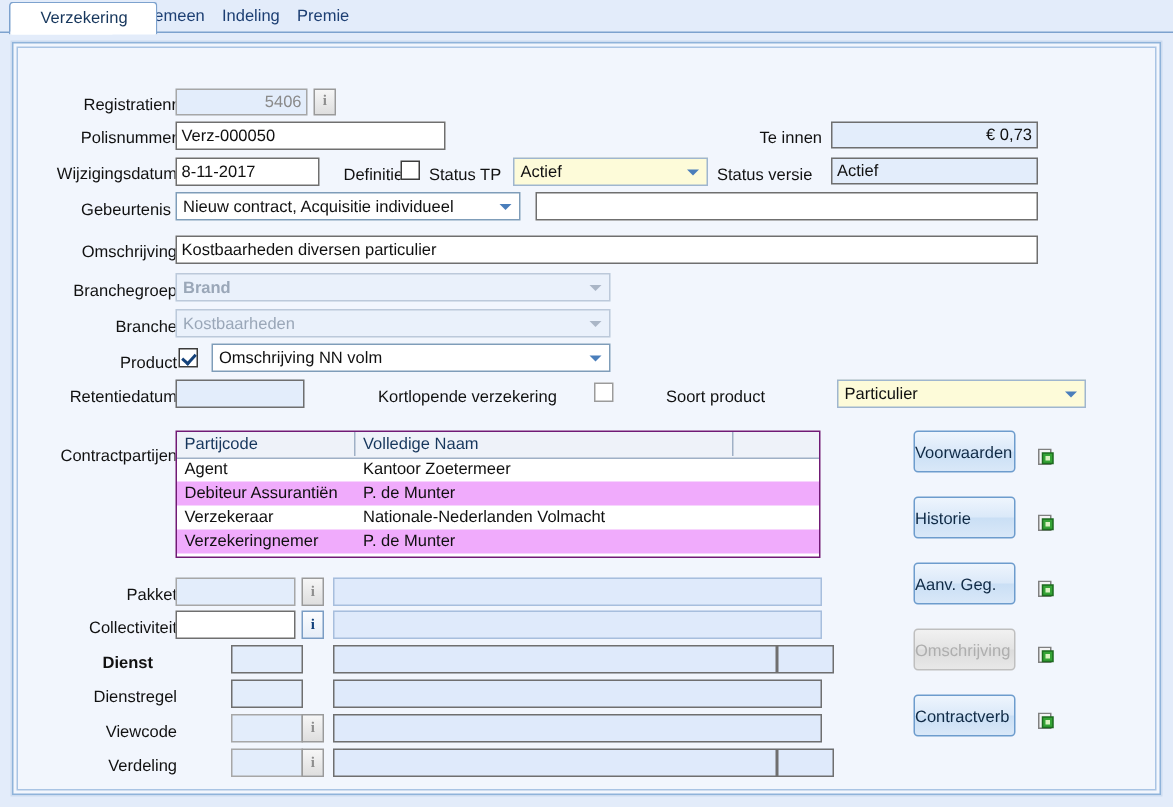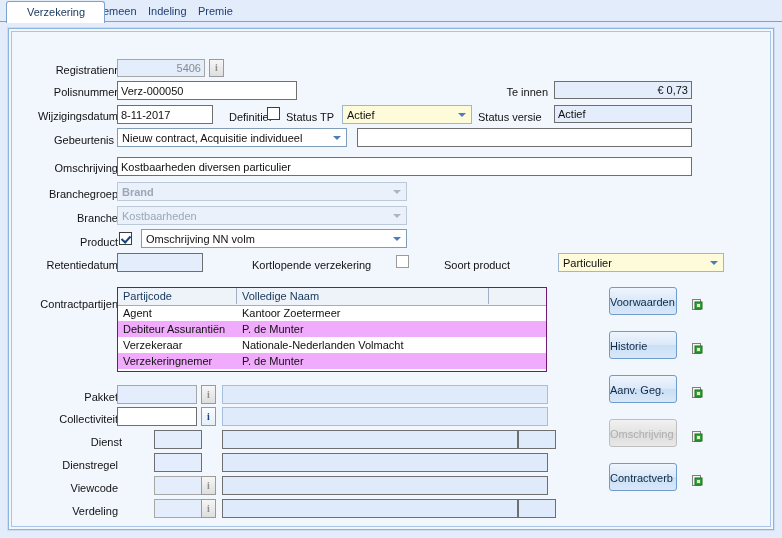--- a/index.html
+++ b/index.html
@@ -230,21 +230,21 @@
   <div class="lbl" style="left:20px;top:358px;width:86px;">Pakket</div>
   <div class="fld ro" style="left:105px;top:353px;width:80px;height:19px;"></div>
   <div class="ibtn" style="left:189px;top:353px;height:19px;line-height:17px;">i</div>
   <div class="fld blueflat" style="left:210px;top:353px;width:326px;height:19px;"></div>
 
   <div class="lbl" style="left:14px;top:380px;width:92px;">Collectiviteit</div>
   <div class="fld" style="left:105px;top:375px;width:80px;height:19px;"></div>
   <div class="ibtn act" style="left:189px;top:375px;height:19px;line-height:17px;">i</div>
   <div class="fld blueflat" style="left:210px;top:375px;width:326px;height:19px;"></div>
 
-  <div class="lbl" style="left:24px;top:403px;width:86px;">Dienst</div>
+  <div class="lbl" style="left:4px;top:403px;width:86px;font-weight:bold;">Dienst</div>
   <div class="fld plainblue" style="left:142px;top:398px;width:48px;height:19px;"></div>
   <div class="fld blueflat" style="left:210px;top:398px;width:296px;height:19px;border-color:#6f6f6f;"></div>
   <div class="fld blueflat" style="left:506px;top:398px;width:38px;height:19px;border-color:#6f6f6f;"></div>
 
   <div class="lbl" style="left:14px;top:426px;width:92px;">Dienstregel</div>
   <div class="fld plainblue" style="left:142px;top:421px;width:48px;height:19px;"></div>
   <div class="fld blueflat" style="left:210px;top:421px;width:326px;height:19px;border-color:#6f6f6f;"></div>
 
   <div class="lbl" style="left:20px;top:449px;width:86px;">Viewcode</div>
   <div class="fld ro" style="left:142px;top:444px;width:48px;height:19px;"></div>

